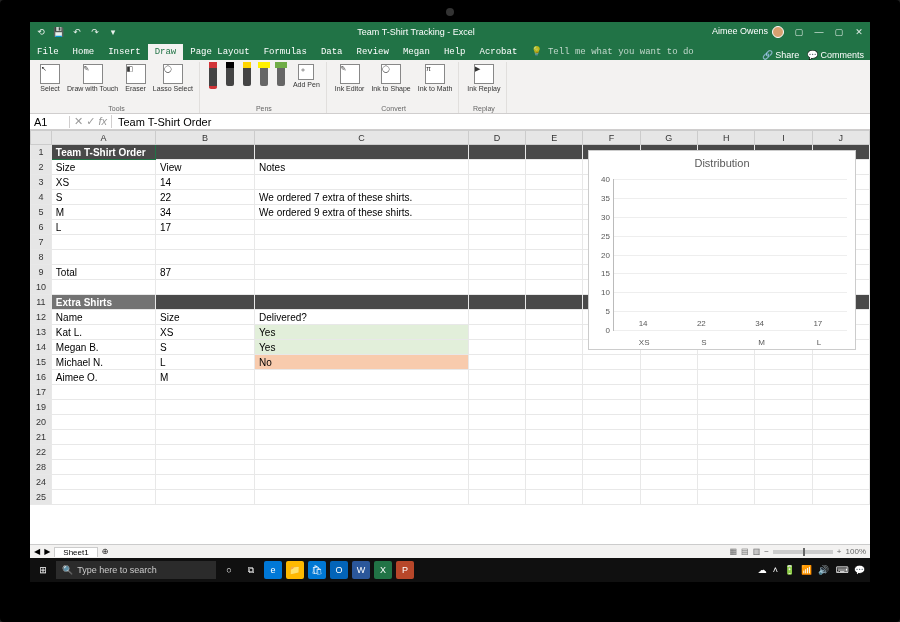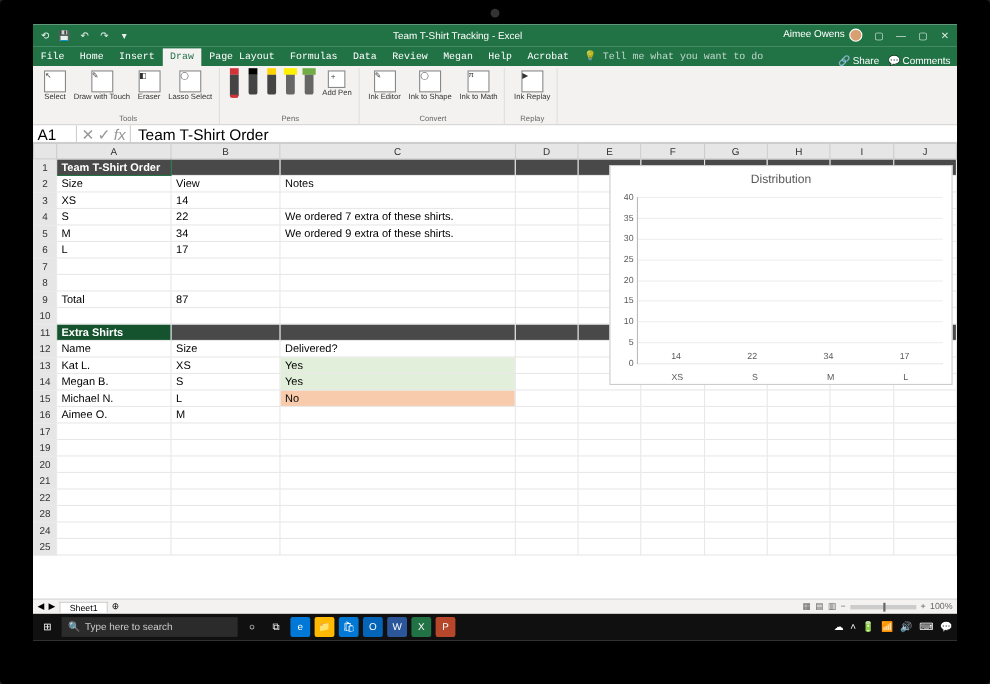--- a/index.html
+++ b/index.html
@@ -35,41 +35,41 @@
   .rbtn .ricon.big { width: 20px; height: 20px; }
   .pen { width: 14px; height: 28px; position: relative; }
   .pen::before { content:""; position:absolute; top:0; left:3px; width:8px; height:6px; }
   .pen::after { content:""; position:absolute; top:6px; left:3px; width:8px; height:18px; background:#444; border-radius:0 0 2px 2px; }
   .pen.red::before{background:#d13438;} .pen.red::after{border-bottom:3px solid #d13438;}
   .pen.black::before{background:#000;} .pen.yellow::before{background:#ffd400;}
   .pen.hl-yellow::before{background:#fff100;width:12px;left:1px;} .pen.hl-yellow::after{background:#666;}
   .pen.green::before{background:#70ad47;width:12px;left:1px;} .pen.green::after{background:#666;}
 
   
-  .namebox-row { display: flex; height: 16px; border-bottom: 1px solid #d0cece; font-size: 14px; align-items: center; background:#fff; }
+  .namebox-row { display: flex; height: 16px; border-bottom: 1px solid #d0cece; font-size: 11px; align-items: center; background:#fff; }
   .namebox { width: 40px; border-right: 1px solid #d0cece; padding: 0 4px; }
   .fx-icons { padding: 0 4px; border-right: 1px solid #d0cece; color: #999; display:flex; gap:3px; }
   .formula-bar { flex: 1; padding: 0 6px; }
 
   
   .grid { flex: 1; overflow: hidden; position: relative; background:#fff; }
   table.sheet { border-collapse: collapse; width: 100%; font-size: 10px; }
   table.sheet th { background: #e6e6e6; border: 1px solid #ccc; font-weight: normal; color:#333; height: 14px; font-size: 9px; }
   table.sheet td { border: 1px solid #e8e8e8; height: 15px; padding: 0 4px; }
   th.rowh { width: 20px; background: #e6e6e6; text-align: center; }
   td.rowh { background: #e6e6e6; border: 1px solid #ccc; text-align: center; font-size: 9px; color:#333; width:20px; }
   .colA{width:100px;} .colB{width:95px;} .colC{width:205px;} .colOther{width:55px;}
   .section-header td:not(.rowh) { background: #494949; color: #fff; font-weight: bold; }
   .bold { font-weight: normal; }
   .del-yes { background: #e2efda; }
   .del-no { background: #f8cbad; }
   .selected-cell { border: 1px solid #217346 !important; }
 
   
-  .chart { position: absolute; top: 20px; right: 4px; width: 312px; height: 200px; background: #fff; border: 1px solid #ccc; }
+  .chart { position: absolute; top: 20px; right: 14px; width: 268px; height: 200px; background: #fff; border: 1px solid #ccc; }
   .chart-title { text-align: center; font-size: 11px; color: #595959; padding: 6px 0 2px; }
   .plot { position: absolute; left: 24px; top: 28px; right: 8px; bottom: 18px; border-left: 1px solid #bbb; border-bottom: 1px solid #bbb; }
   .gridline { position: absolute; left: 0; right: 0; border-top: 1px solid #eee; }
   .ylabel { position: absolute; left: -20px; width: 16px; text-align: right; font-size: 8px; color: #595959; transform: translateY(-50%); }
   .bars { position: absolute; left: 0; right: 0; bottom: 0; top: 0; display: flex; justify-content: space-around; align-items: flex-end; }
   .bar-wrap { width: 40px; display: flex; flex-direction: column; align-items: center; }
   .bar-val { font-size: 8px; color: #595959; margin-bottom: 2px; }
   .bar { width: 30px; background: #a9d18e; }
   .xlabels { position: absolute; left: 24px; right: 8px; bottom: 2px; display: flex; justify-content: space-around; font-size: 8px; color: #595959; }
 
@@ -351,21 +351,21 @@
               <td></td>
               <td></td>
               <td></td>
               <td></td>
               <td></td>
               <td></td>
               <td></td>
             </tr>
             <tr class="section-header">
               <td class="rowh">11</td>
-              <td class="bold" style="background: #14532d; color: rgb(255, 255, 255); font-weight: bold;">Extra Shirts</td>
+              <td class="bold" style="background: #737373; color: rgb(255, 255, 255); font-weight: bold;">Extra Shirts</td>
               <td style="background: rgb(73, 73, 73); color: rgb(255, 255, 255); font-weight: bold;"></td>
               <td style="background: rgb(73, 73, 73); color: rgb(255, 255, 255); font-weight: bold;"></td>
               <td></td>
               <td></td>
               <td></td>
               <td></td>
               <td></td>
               <td></td>
               <td></td>
             </tr>

